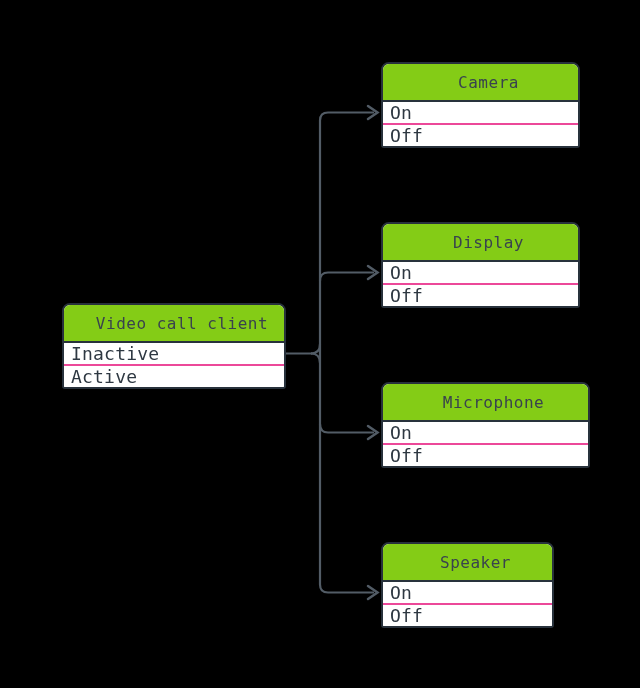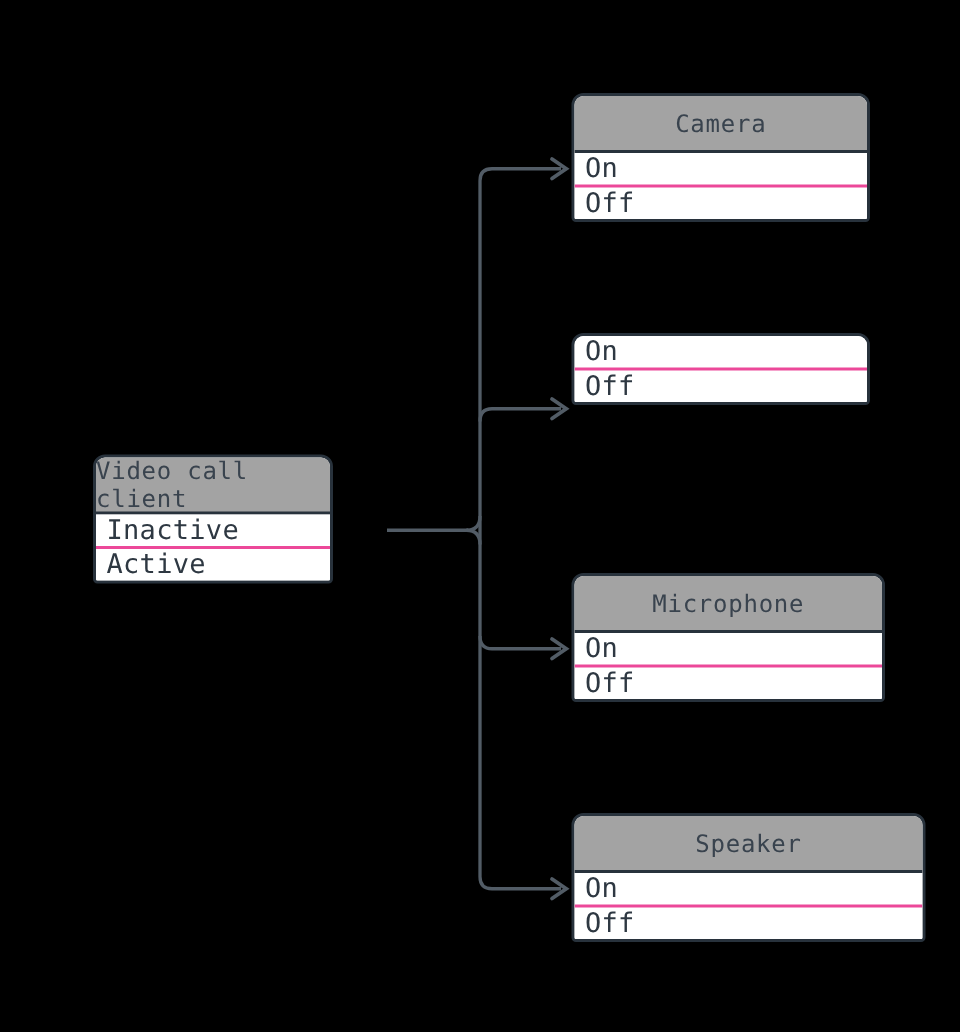--- a/index.html
+++ b/index.html
@@ -20,48 +20,49 @@
   .node {
     position: absolute;
     box-sizing: border-box;
     border: 2px solid #28323c;
     border-radius: 8px 8px 3px 3px;
     background: #ffffff;
     overflow: hidden;
   }
   .node-header {
     height: 36px;
-    background: #a3a3a3;
+    background: #84cc16;
     border-bottom: 2px solid #28323c;
     display: flex;
     align-items: center;
     justify-content: center;
     font-size: 16px;
     font-weight: 500;
     color: #39434e;
     letter-spacing: 0.5px;
+    padding-left: 16px;
   }
   .node-row {
     height: 21px;
     background: #ffffff;
     display: flex;
     align-items: center;
     padding-left: 7px;
     font-size: 18px;
     font-weight: 500;
     color: #2e3842;
     letter-spacing: 0.2px;
   }
   .node-row + .node-row { border-top: 2px solid #ec4899; }
 
-  .node-client      { left: 62px;  top: 303px; width: 160px; }
+  .node-client      { left: 62px;  top: 303px; width: 224px; }
   .node-camera      { left: 381px; top: 62px;  width: 199px; }
   .node-display     { left: 381px; top: 222px; width: 199px; }
   .node-microphone  { left: 381px; top: 382px; width: 209px; }
-  .node-speaker     { left: 381px; top: 542px; width: 236px; }
+  .node-speaker     { left: 381px; top: 542px; width: 173px; }
 
   .edge { stroke: #525c66; stroke-width: 2.2; fill: none; }
   .arrow { stroke: #525c66; stroke-width: 2.5; fill: none; stroke-linecap: round; }
 </style>
 </head>
 <body>
 
 <div class="canvas">
 
   <svg class="connectors" viewBox="0 0 640 688" xmlns="http://www.w3.org/2000/svg">
@@ -89,20 +90,21 @@
     <div class="node-row">Active</div>
   </div>
 
   <div class="node node-camera">
     <div class="node-header">Camera</div>
     <div class="node-row">On</div>
     <div class="node-row">Off</div>
   </div>
 
   <div class="node node-display">
+    <div class="node-header">Display</div>
     <div class="node-row">On</div>
     <div class="node-row">Off</div>
   </div>
 
   <div class="node node-microphone">
     <div class="node-header">Microphone</div>
     <div class="node-row">On</div>
     <div class="node-row">Off</div>
   </div>
 

